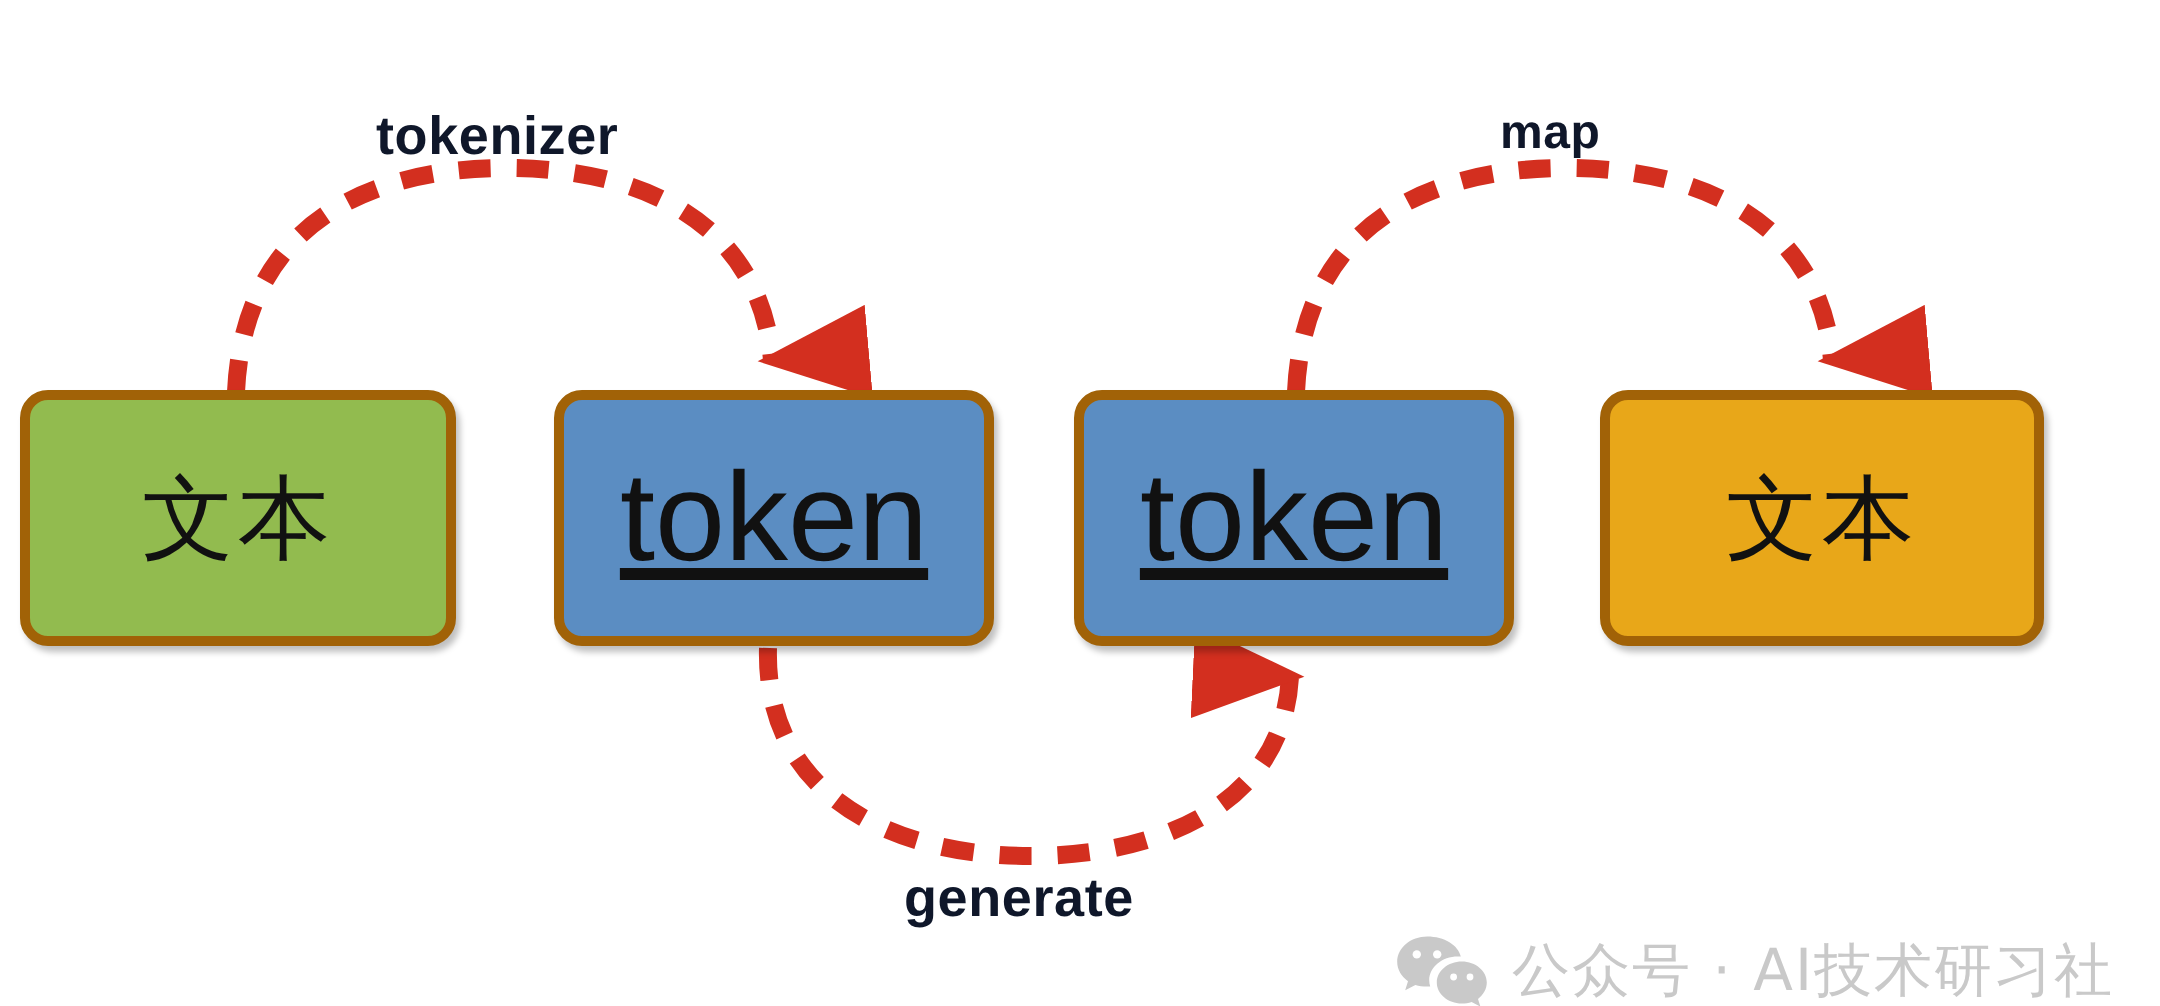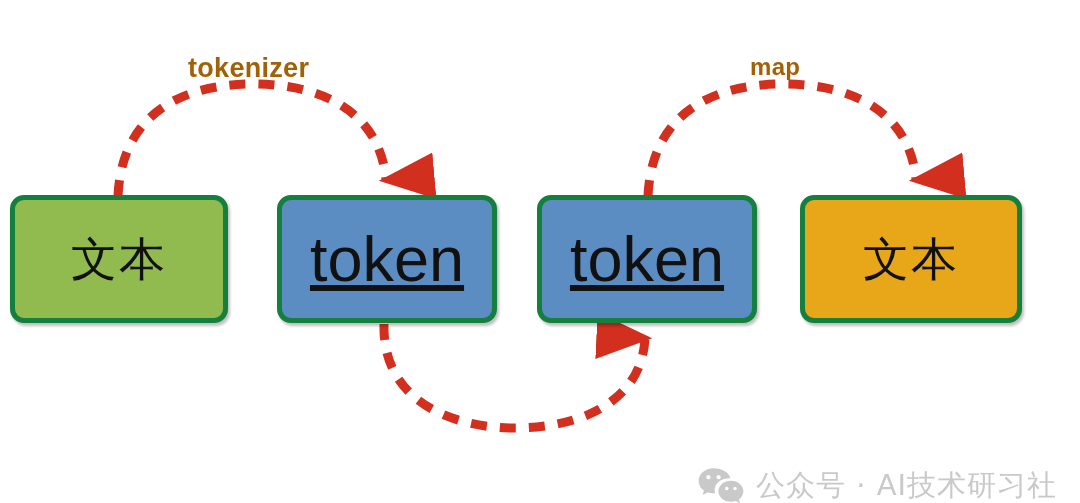--- a/index.html
+++ b/index.html
@@ -14,21 +14,21 @@
     position: relative;
     width: 1080px;
     height: 503px;
     background: #ffffff;
     overflow: hidden;
   }
   
   .node {
     position: absolute;
     box-sizing: border-box;
-    border: 5px solid #15803d;
+    border: 5px solid #a16207;
     border-radius: 14px;
     display: flex;
     align-items: center;
     justify-content: center;
     color: #111111;
     box-shadow: 2px 3px 3px rgba(0,0,0,0.25);
   }
   .node-label {
     line-height: 1;
     user-select: none;
@@ -57,21 +57,21 @@
     top: 0;
     width: 1080px;
     height: 503px;
     pointer-events: none;
   }
 
   
   .edge-label {
     position: absolute;
     font-weight: bold;
-    color: #a16207;
+    color: #0f172a;
     white-space: nowrap;
     user-select: none;
   }
   #label-tokenizer { left: 188px; top: 53px;  font-size: 27px; letter-spacing: 0.3px; }
   #label-map       { left: 750px; top: 53px;  font-size: 24px; letter-spacing: 0.3px; }
   #label-generate  { left: 452px; top: 434px; font-size: 27px; letter-spacing: 0.3px; }
 
   
   #watermark {
     position: absolute;
@@ -123,20 +123,21 @@
 
   <div class="node latin" id="box-token-out" style="background:#5b8dc2;">
     <span class="node-label">token</span>
   </div>
 
   <div class="node cjk" id="box-text-out" style="background:#e8a719;">
     <span class="node-label">文本</span>
   </div>
 
   <div class="edge-label" id="label-tokenizer">tokenizer</div>
+  <div class="edge-label" id="label-generate">generate</div>
   <div class="edge-label" id="label-map">map</div>
 
   <div id="watermark">
     <svg width="46" height="38" viewBox="0 0 46 38" xmlns="http://www.w3.org/2000/svg">
       <path fill="#c9c9c9" d="M15.6 1.2C7.3 1.2 0.6 6.9 0.6 13.9c0 3.9 2.1 7.4 5.4 9.7l-1.4 4.5 5.1-2.6c1.8 0.5 3.7 0.8 5.9 0.8 0.5 0 1 0 1.5-0.1-0.3-1-0.5-2-0.5-3.1 0-6.6 6.4-11.9 14.3-11.9 0.5 0 1 0 1.5 0.1C31.2 5.5 24.1 1.2 15.6 1.2z"></path>
       <circle fill="#ffffff" cx="10.4" cy="10.2" r="2.1"></circle>
       <circle fill="#ffffff" cx="20.6" cy="10.2" r="2.1"></circle>
       <path fill="#c9c9c9" d="M45.4 24.3c0-5.8-5.6-10.5-12.5-10.5S20.4 18.5 20.4 24.3c0 5.8 5.6 10.5 12.5 10.5 1.7 0 3.4-0.3 4.9-0.8l4.4 2.3-1.2-3.8C43.7 30.4 45.4 27.5 45.4 24.3z"></path>
       <circle fill="#ffffff" cx="28.8" cy="21.5" r="1.7"></circle>
       <circle fill="#ffffff" cx="37" cy="21.5" r="1.7"></circle>

